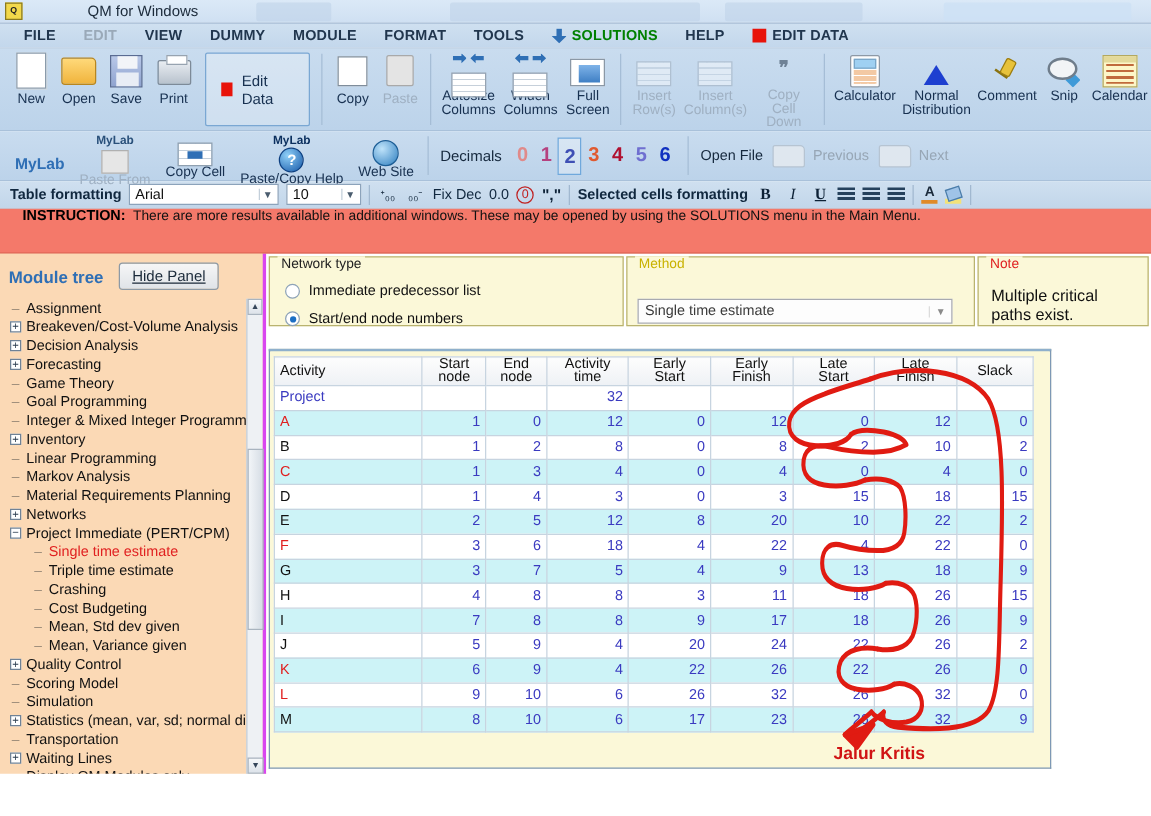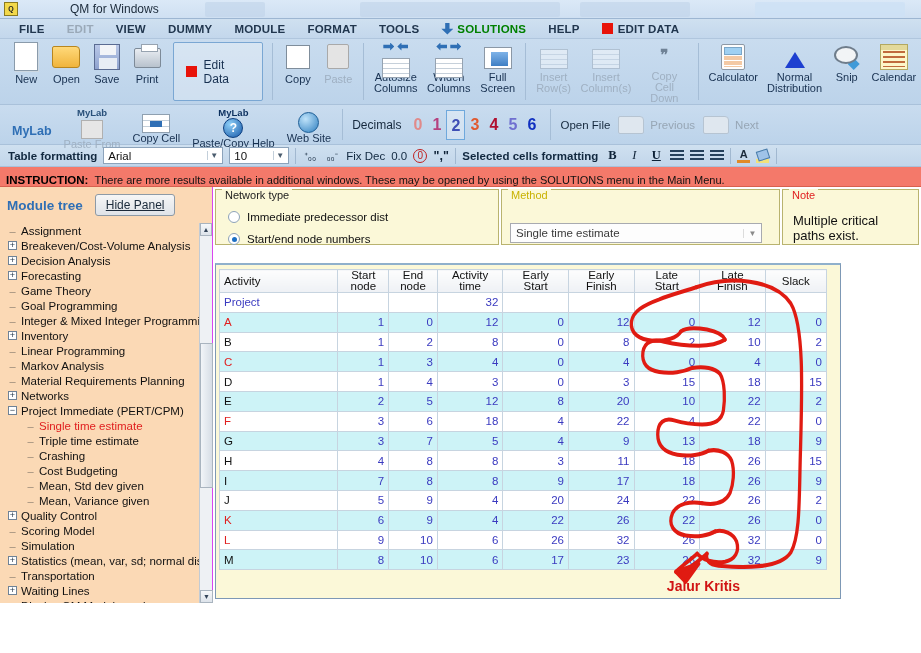--- a/index.html
+++ b/index.html
@@ -157,29 +157,29 @@
   .vbar{width:1px;height:16px;background:#a1b8d0;}
   .alignico{width:14px;height:11px;display:inline-block;
     background:repeating-linear-gradient(#25415c 0 2px,transparent 2px 4px);}
   .Abar{width:13px;height:14px;position:relative;font-weight:bold;color:#1b2a3a;font-size:11px;text-align:center;line-height:10px;}
   .Abar:after{content:"";position:absolute;left:0;bottom:0;width:13px;height:3px;background:#e08a28;}
   .bucket{width:14px;height:14px;position:relative;}
   .bucket:after{content:"";position:absolute;left:1px;top:1px;width:10px;height:8px;background:#9fc3e8;border:1px solid #4a7ca8;transform:rotate(-18deg);}
   .bucket:before{content:"";position:absolute;left:0;bottom:0;width:13px;height:4px;background:#f2e27a;}
   
   .instruction{
-    height:20px;background:#f4796a;display:flex;align-items:flex-end;padding-left:6px;gap:6px;
+    height:36px;background:#f4796a;display:flex;align-items:flex-start;padding-left:18px;gap:6px;
     border-bottom:1px solid #d7604f;
   }
   .instruction b{font-size:11.5px;color:#000;}
   .instruction span{font-size:11px;color:#111;}
   
   .main{display:flex;height:416px;}
   
-  .sidebar{width:213px;background:#fbd9b5;position:relative;border-right:1px solid #d946ef;}
+  .sidebar{width:213px;background:#fbd9b5;position:relative;border-right:3px solid #d946ef;}
   .sb-head{height:36px;display:flex;align-items:center;padding-left:7px;gap:12px;background:#fbd9b5;}
   .sb-title{color:#2f6fb5;font-size:13.5px;font-weight:bold;}
   .hide-btn{
     border:1px solid #8d9aa6;background:linear-gradient(#f6f6f6,#dfe3e8);
     border-radius:3px;padding:3px 10px;font-size:12px;color:#1b2a3a;text-decoration:underline;
   }
   .tree{position:absolute;top:36px;left:0;right:13px;bottom:0;overflow:hidden;padding-left:8px;}
   .tnode{height:15px;display:flex;align-items:center;font-size:11.5px;color:#111;white-space:nowrap;}
   .tnode .tg{
     width:9px;height:9px;border:1px solid #6f8296;background:#fff;
@@ -375,20 +375,26 @@
         <div class="ico-calc"></div>
       </div>
     <div class="lbl2">Calculator</div>
   </div>
   <div class="tool">
     <div class="ico">
         <div class="ico-bell"></div>
       </div>
     <div class="lbl2">Normal</div>
     <div class="lbl2">Distribution</div>
+  </div>
+  <div class="tool">
+    <div class="ico">
+        <div class="ico-pin"></div>
+      </div>
+    <div class="lbl2">Comment</div>
   </div>
   <div class="tool">
     <div class="ico">
         <div class="ico-snip"></div>
       </div>
     <div class="lbl2">Snip</div>
   </div>
   <div class="tool">
     <div class="ico">
         <div class="ico-cal"></div>
@@ -607,21 +613,21 @@
   </div>
 
   <div class="content">
 
     <div class="topbox">
       <div class="gbox gb-network">
         <div class="legend dark">Network type</div>
         <div class="radios">
           <div class="radio-row">
             <span class="rd"></span>
-            <span>Immediate predecessor dist</span>
+            <span>Immediate predecessor list</span>
           </div>
           <div class="radio-row">
             <span class="rd on"></span>
             <span>Start/end node numbers</span>
           </div>
         </div>
       </div>
       <div class="gbox gb-method">
         <div class="legend yellow">Method</div>
         <div class="combo">

